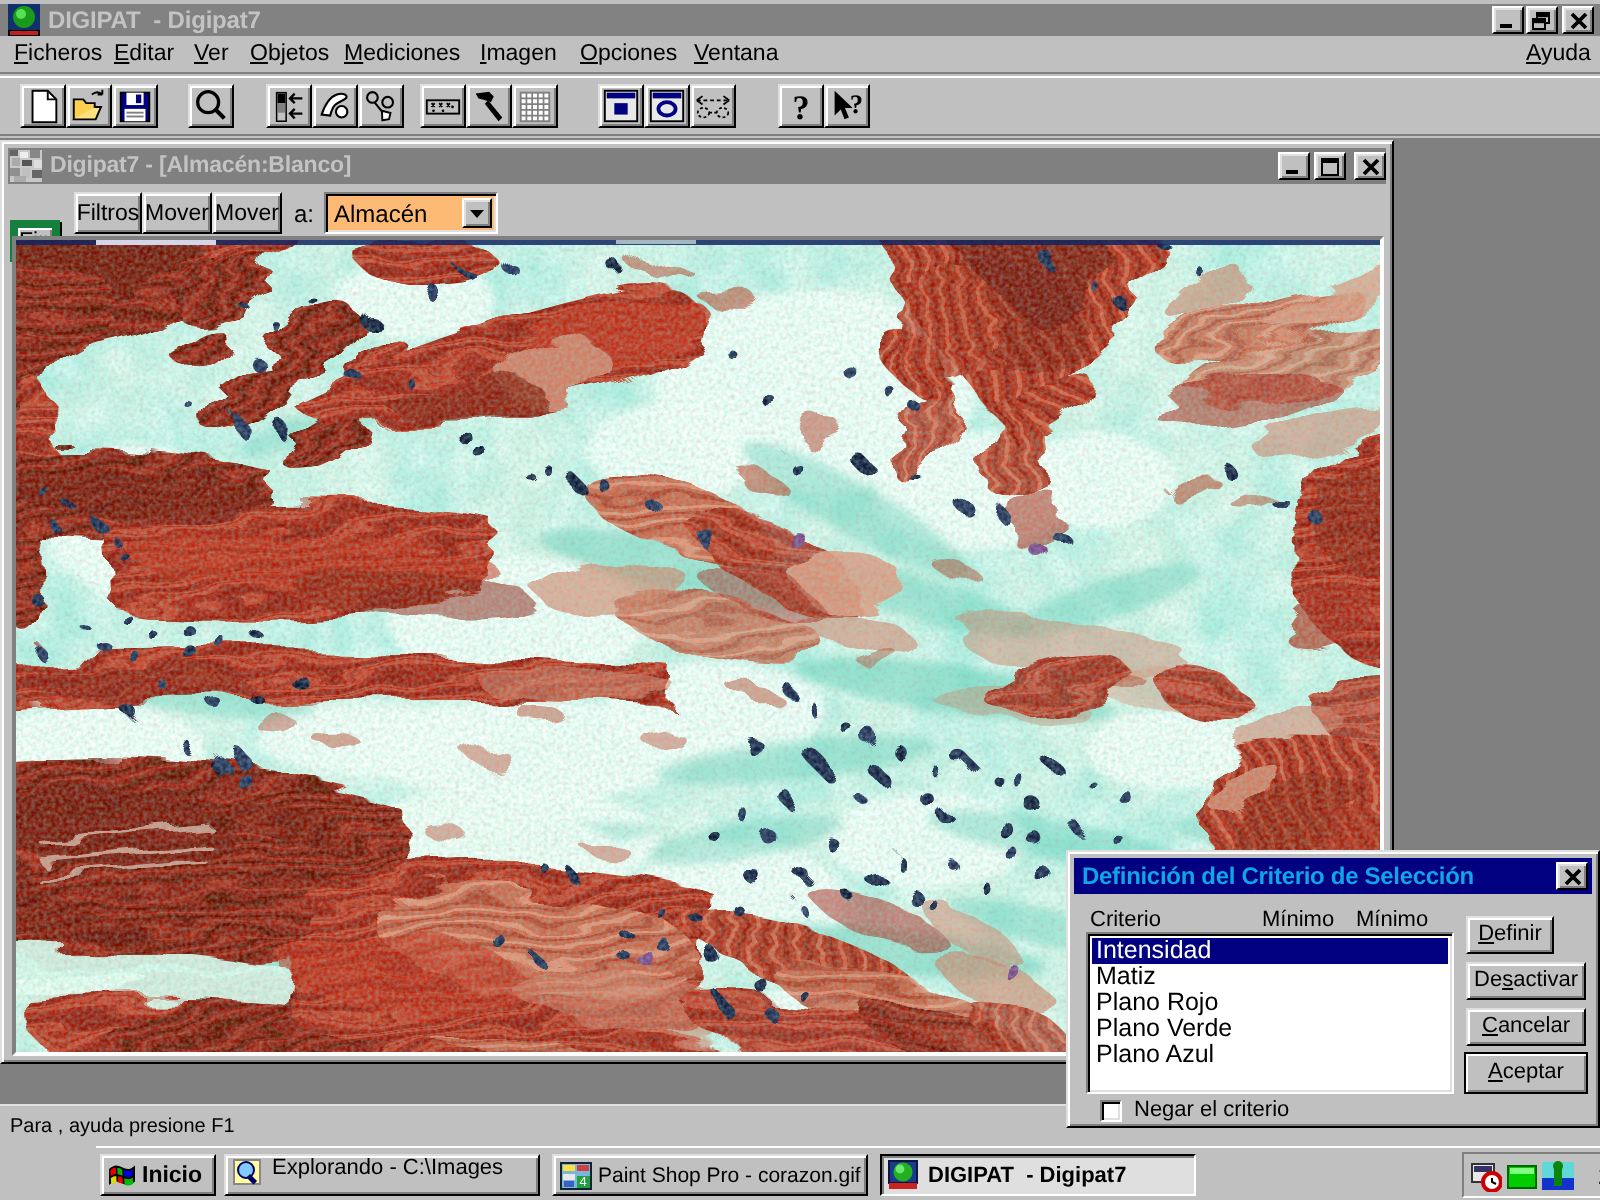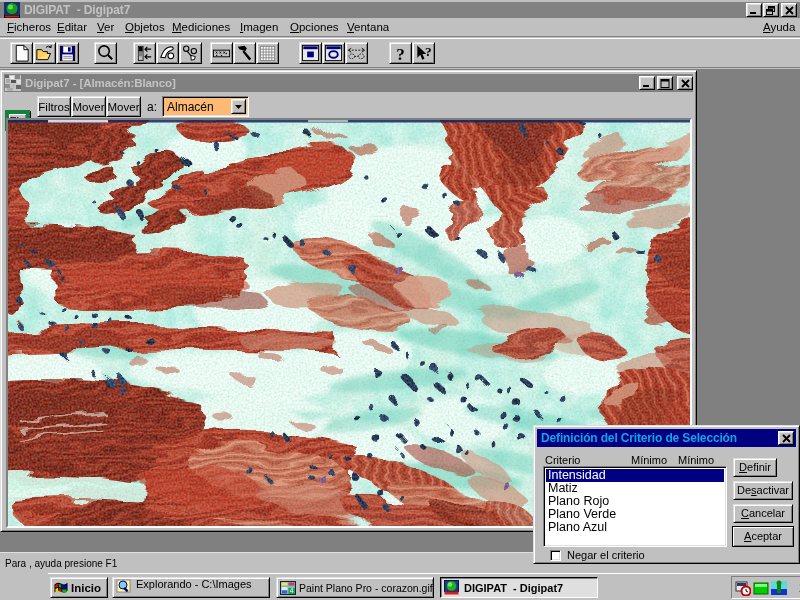--- a/index.html
+++ b/index.html
@@ -592,21 +592,21 @@
   <div class="abs btn3d" style="left:228px;top:3px;width:158px;height:21px;display:flex;align-items:center;overflow:hidden;">
     <svg style="margin-left:3px;flex:none;" width="16" height="16" viewBox="0 0 16 16">
       <rect x="0.5" y="1.5" width="15" height="13" fill="#7ab6d8" stroke="#123"></rect>
       <rect x="1.5" y="2.5" width="6" height="3" fill="#ffe040"></rect>
         <rect x="8.5" y="2.5" width="6" height="3" fill="#d04040"></rect>
       <rect x="1.5" y="7" width="6" height="3" fill="#e8e8e8"></rect>
         <rect x="2" y="10.5" width="5" height="3" fill="#3a60c0"></rect>
       <rect x="8.5" y="8" width="6.5" height="6" fill="#20a040"></rect>
         <text x="11.5" y="13" font-size="6.5" fill="#fff" text-anchor="middle" font-family="Liberation Sans">4</text>
     </svg>
-    <span style="margin-left:3px;font-size:10.5px;white-space:nowrap;">Paint Plano Pro - corazon.gif</span>
+    <span style="margin-left:3px;font-size:10.5px;white-space:nowrap;">Paint Shop Pro - corazon.gif</span>
   </div>
   <div class="abs" style="left:392px;top:3px;width:158px;height:21px;background:#dfdfdf;border-top:1px solid #000;border-left:1px solid #000;border-right:1px solid #fff;border-bottom:1px solid #fff;box-shadow:inset 1px 1px 0 #808080;display:flex;align-items:center;overflow:hidden;">
     <svg style="margin-left:3px;flex:none;" width="16" height="16" viewBox="0 0 16 16">
       <rect x="0.5" y="0.5" width="14" height="11" fill="#1b3a8c" stroke="#0a1840"></rect>
       <circle cx="7.5" cy="6" r="4.8" fill="#22b022"></circle>
       <circle cx="6" cy="4.5" r="2.2" fill="#70e870"></circle>
       <rect x="0.5" y="11.5" width="14" height="3" fill="#cc2222"></rect>
     </svg>
     <span style="margin-left:4px;font-size:11px;font-weight:bold;white-space:nowrap;">DIGIPAT&nbsp; - Digipat7</span>
   </div>

